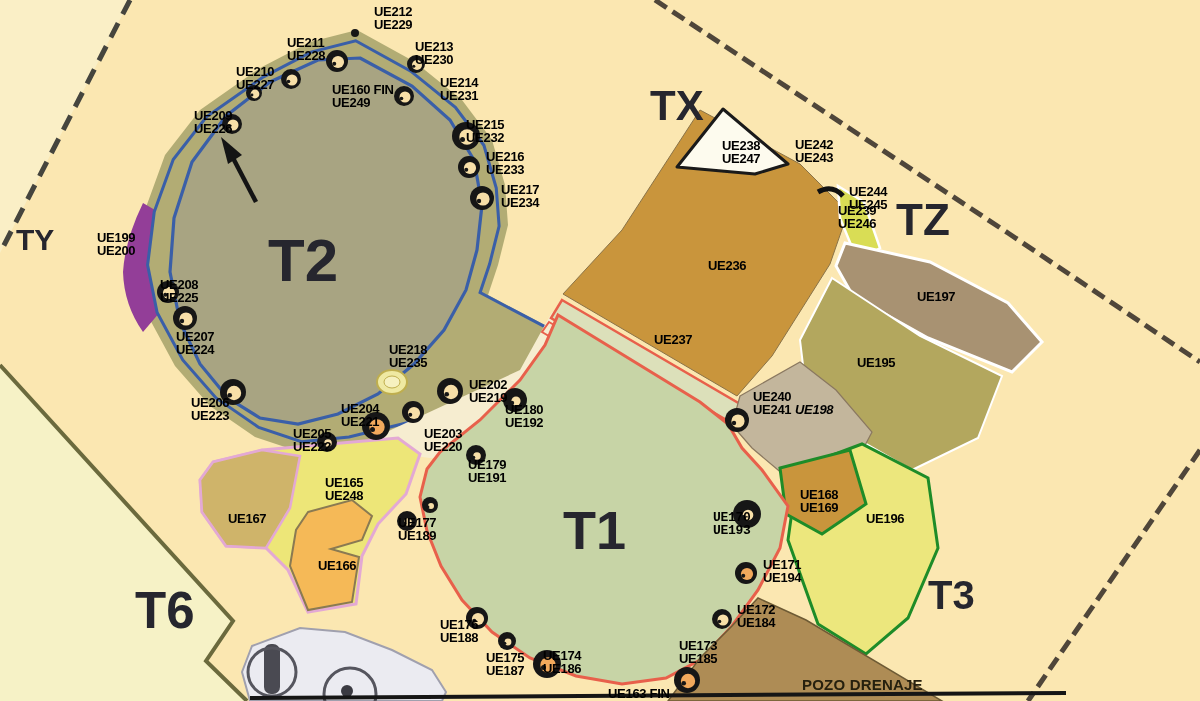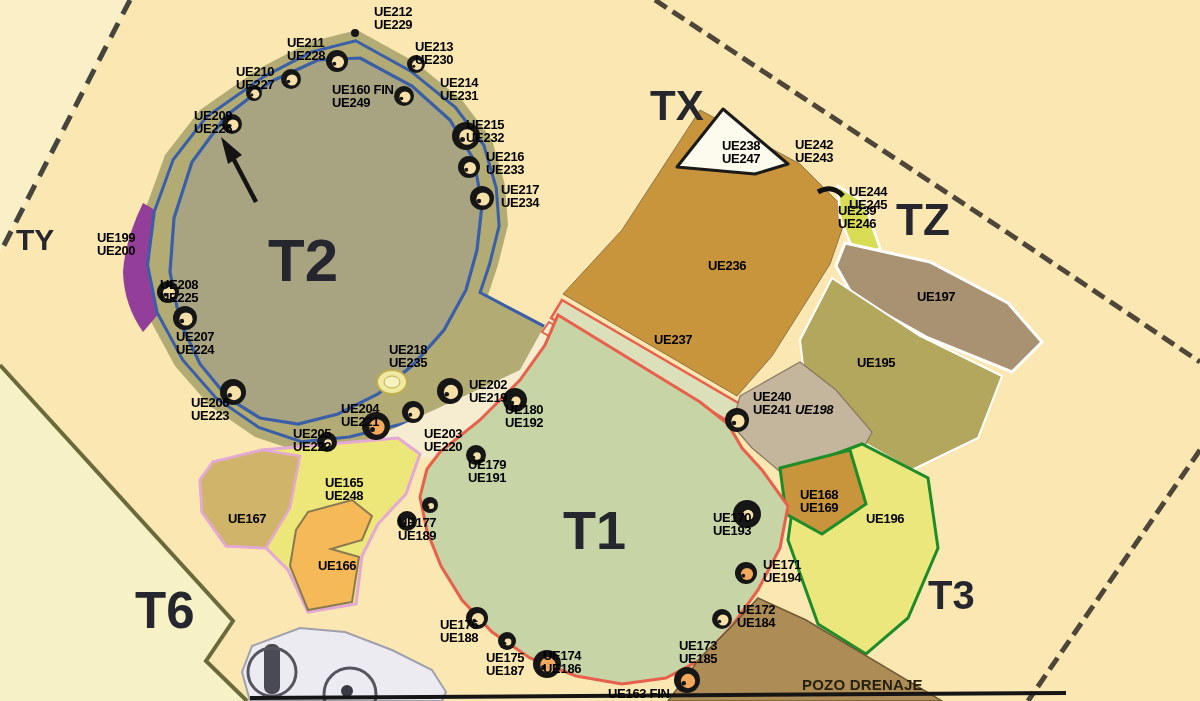--- a/index.html
+++ b/index.html
@@ -294,21 +294,21 @@
       <div class="ue-label" style="left: 753px; top: 391px;">UE240
 UE241</div>
       <div class="ue-label" style="left: 795px; top: 404px; font-style: italic;">UE198</div>
       <div class="ue-label" style="left: 468px; top: 459px;">UE179
 UE191</div>
       <div class="ue-label" style="left: 800px; top: 489px;">UE168
 UE169</div>
       <div class="ue-label" style="left: 325px; top: 477px;">UE165
 UE248</div>
       <div class="ue-label" style="left: 228px; top: 513px;">UE167</div>
-      <div class="ue-label" style="left: 713px; top: 512px;">UE170
+      <div class="ue-label" style="left: 713px; top: 512px; font-family: Liberation Mono, monospace;">UE170
 UE193</div>
       <div class="ue-label" style="left: 866px; top: 513px;">UE196</div>
       <div class="ue-label" style="left: 398px; top: 517px;">UE177
 UE189</div>
       <div class="ue-label" style="left: 763px; top: 559px;">UE171
 UE194</div>
       <div class="ue-label" style="left: 318px; top: 560px;">UE166</div>
       <div class="ue-label" style="left: 737px; top: 604px;">UE172
 UE184</div>
       <div class="ue-label" style="left: 440px; top: 619px;">UE176

